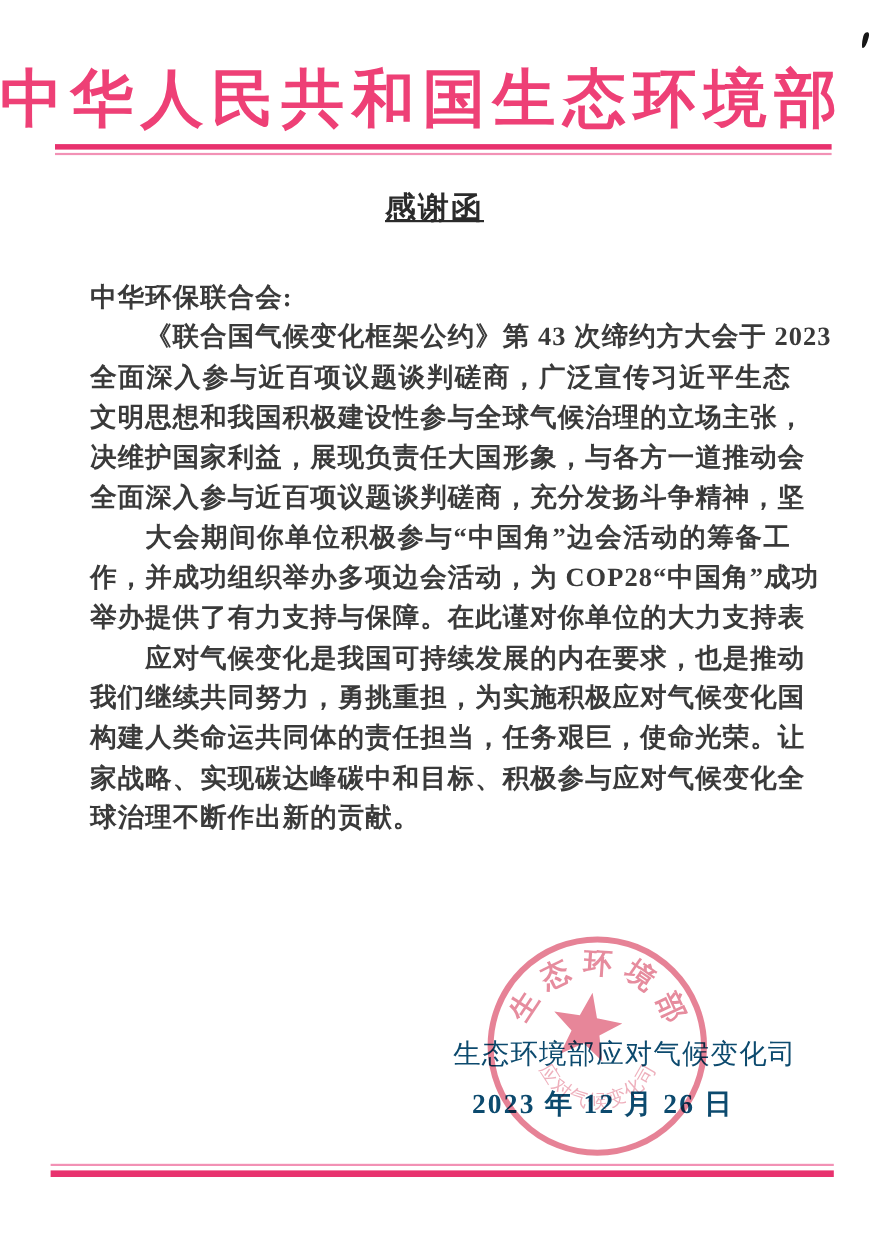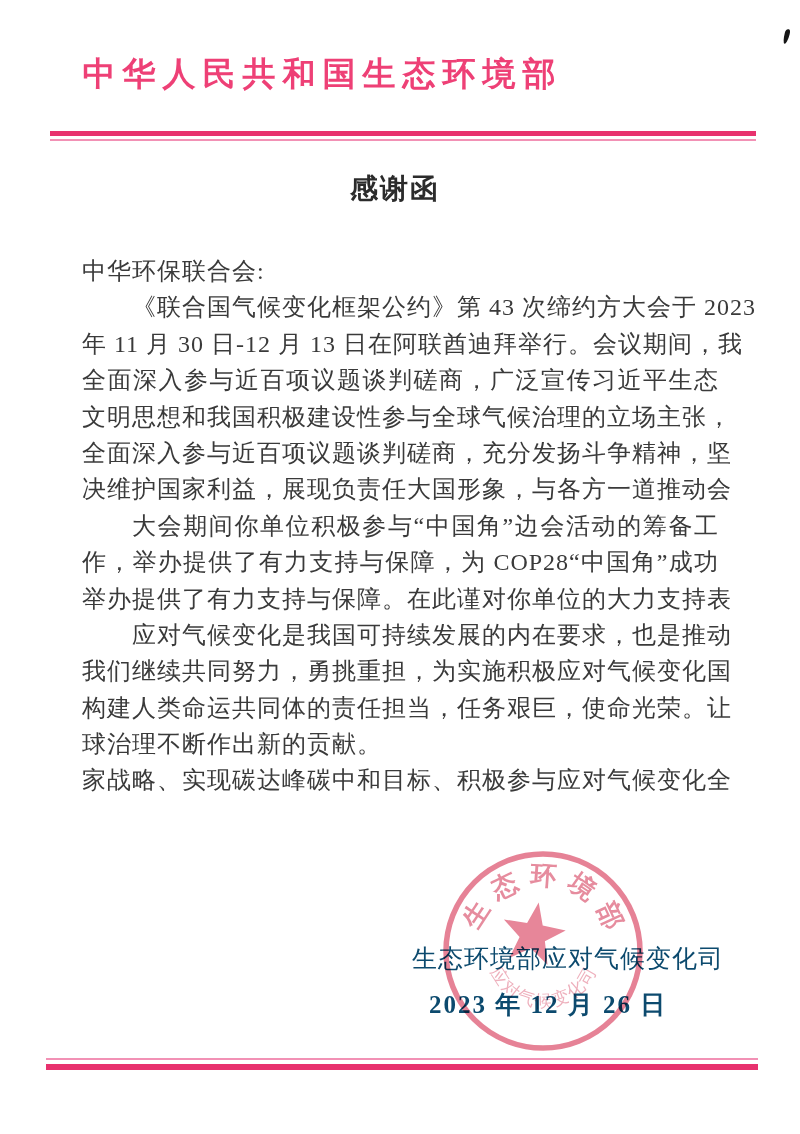--- a/index.html
+++ b/index.html
@@ -16,21 +16,21 @@
     font-family: "Liberation Serif", "DejaVu Serif", serif;
   }
 
   
   .letterhead {
     position: absolute;
     top: 52px;
     left: 0;
     width: 645px;
     text-align: center;
-    font-size: 33px;
+    font-size: 57px;
     font-weight: bold;
     letter-spacing: 7px;
     color: #ee4076;
     white-space: nowrap;
   }
   .rule {
     position: absolute;
     left: 50px;
     width: 706px;
   }
@@ -43,31 +43,33 @@
   .doc-title {
     position: absolute;
     top: 170px;
     left: 0;
     width: 790px;
     text-align: center;
     font-size: 28px;
     font-weight: bold;
     letter-spacing: 2px;
     color: #2b2b2b;
+    text-decoration: underline;
   }
 
   
   .letter-body {
     position: absolute;
     top: 253px;
     left: 82px;
     width: 637px;
     font-size: 24px;
     color: #3a3a3a;
     letter-spacing: 1px;
+    font-weight: bold;
   }
   .line {
     height: 36.4px;
     line-height: 36.4px;
     text-align: justify;
     text-align-last: justify;
     white-space: nowrap;
     overflow: visible;
   }
   .line.end {
@@ -137,35 +139,34 @@
   <div class="letterhead">中华人民共和国生态环境部</div>
   <div class="rule rule-top-thick"></div>
   <div class="rule rule-top-thin"></div>
 
   <div class="doc-title">感谢函</div>
 
   <div class="letter-body">
     <div class="line salutation">中华环保联合会:</div>
 
     <div class="line indent">《联合国气候变化框架公约》第 43 次缔约方大会于 2023</div>
-    <div class="line">年 11 月 30 日-12 月 13 日在阿联酋迪拜举行。会议期间，我</div>
     <div class="line">全面深入参与近百项议题谈判磋商，广泛宣传习近平生态</div>
     <div class="line">文明思想和我国积极建设性参与全球气候治理的立场主张，</div>
+    <div class="line">决维护国家利益，展现负责任大国形象，与各方一道推动会</div>
     <div class="line">全面深入参与近百项议题谈判磋商，充分发扬斗争精神，坚</div>
-    <div class="line">决维护国家利益，展现负责任大国形象，与各方一道推动会</div>
 
     <div class="line indent">大会期间你单位积极参与“中国角”边会活动的筹备工</div>
-    <div class="line">作，举办提供了有力支持与保障，为 COP28“中国角”成功</div>
+    <div class="line">作，并成功组织举办多项边会活动，为 COP28“中国角”成功</div>
     <div class="line">举办提供了有力支持与保障。在此谨对你单位的大力支持表</div>
 
     <div class="line indent">应对气候变化是我国可持续发展的内在要求，也是推动</div>
     <div class="line">我们继续共同努力，勇挑重担，为实施积极应对气候变化国</div>
     <div class="line">构建人类命运共同体的责任担当，任务艰巨，使命光荣。让</div>
+    <div class="line">家战略、实现碳达峰碳中和目标、积极参与应对气候变化全</div>
     <div class="line end">球治理不断作出新的贡献。</div>
-    <div class="line">家战略、实现碳达峰碳中和目标、积极参与应对气候变化全</div>
   </div>
 
   <div class="sign-block">
     <div class="sign-line">生态环境部应对气候变化司</div>
     <div class="date-line">2023 年 12 月 26 日</div>
   </div>
 
   <svg class="seal" viewBox="0 0 206 206" xmlns="http://www.w3.org/2000/svg">
     <defs>
       <path id="sealArcTop" d="M 36,93 A 68,68 0 0 1 170,93" fill="none"></path>

